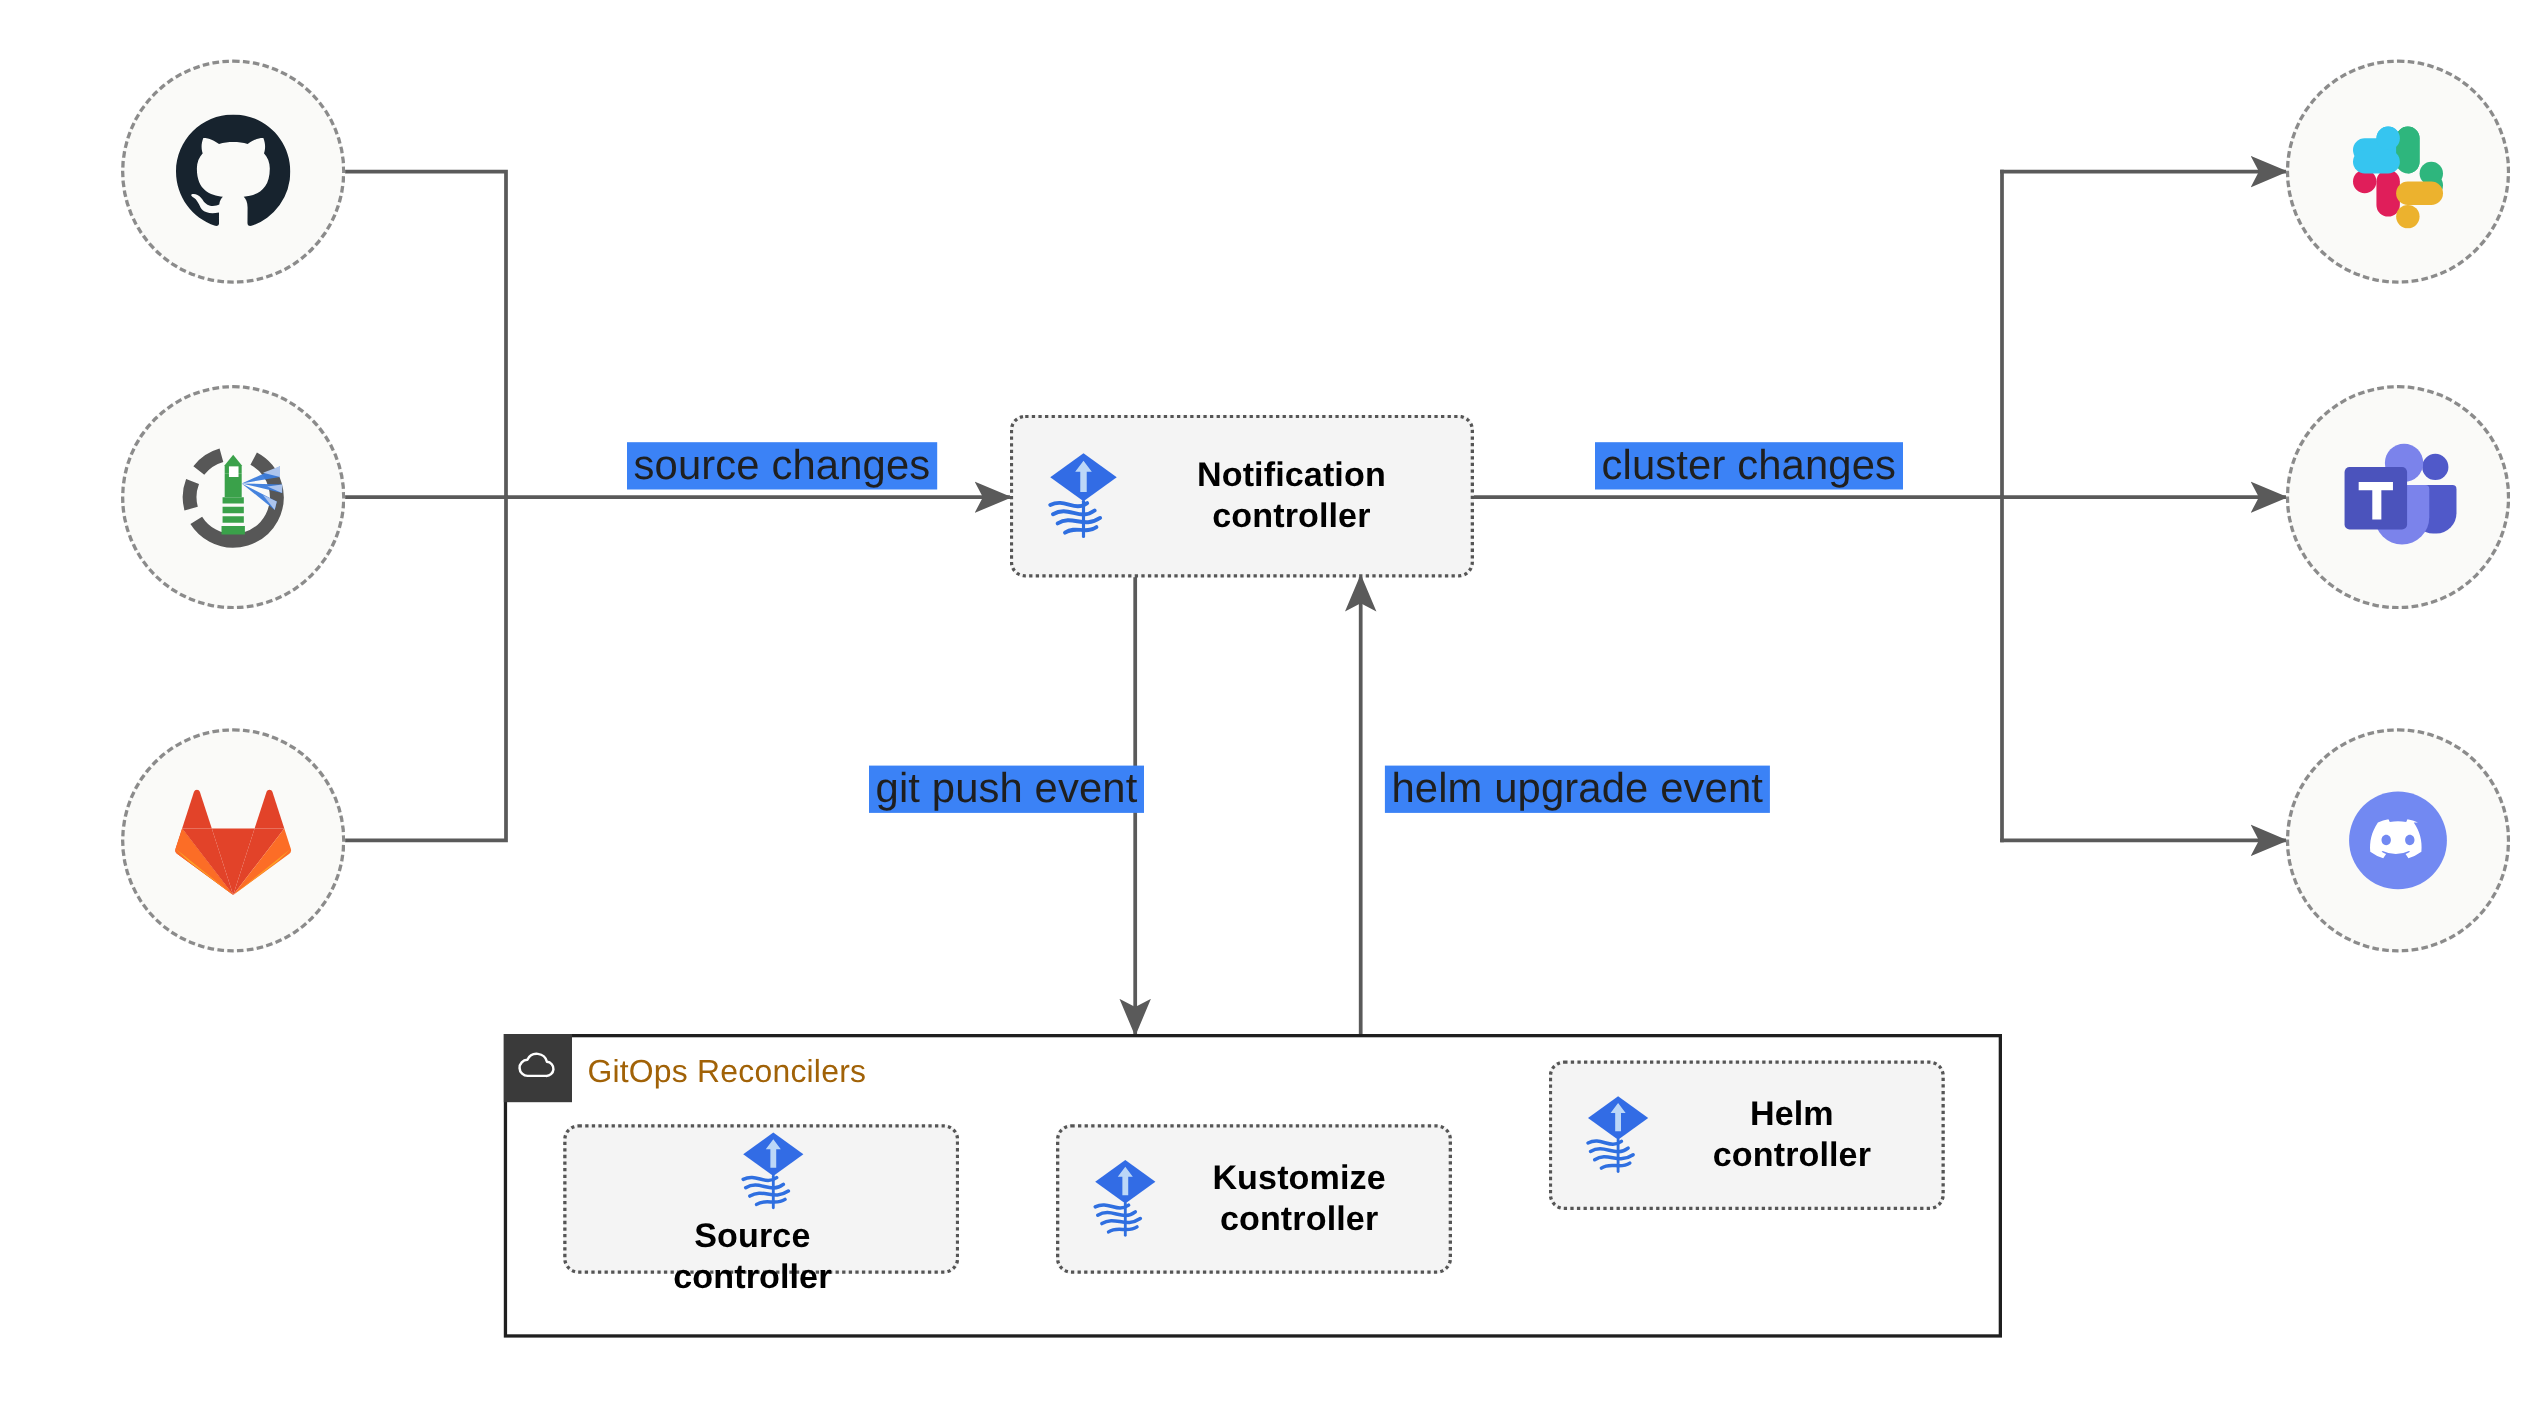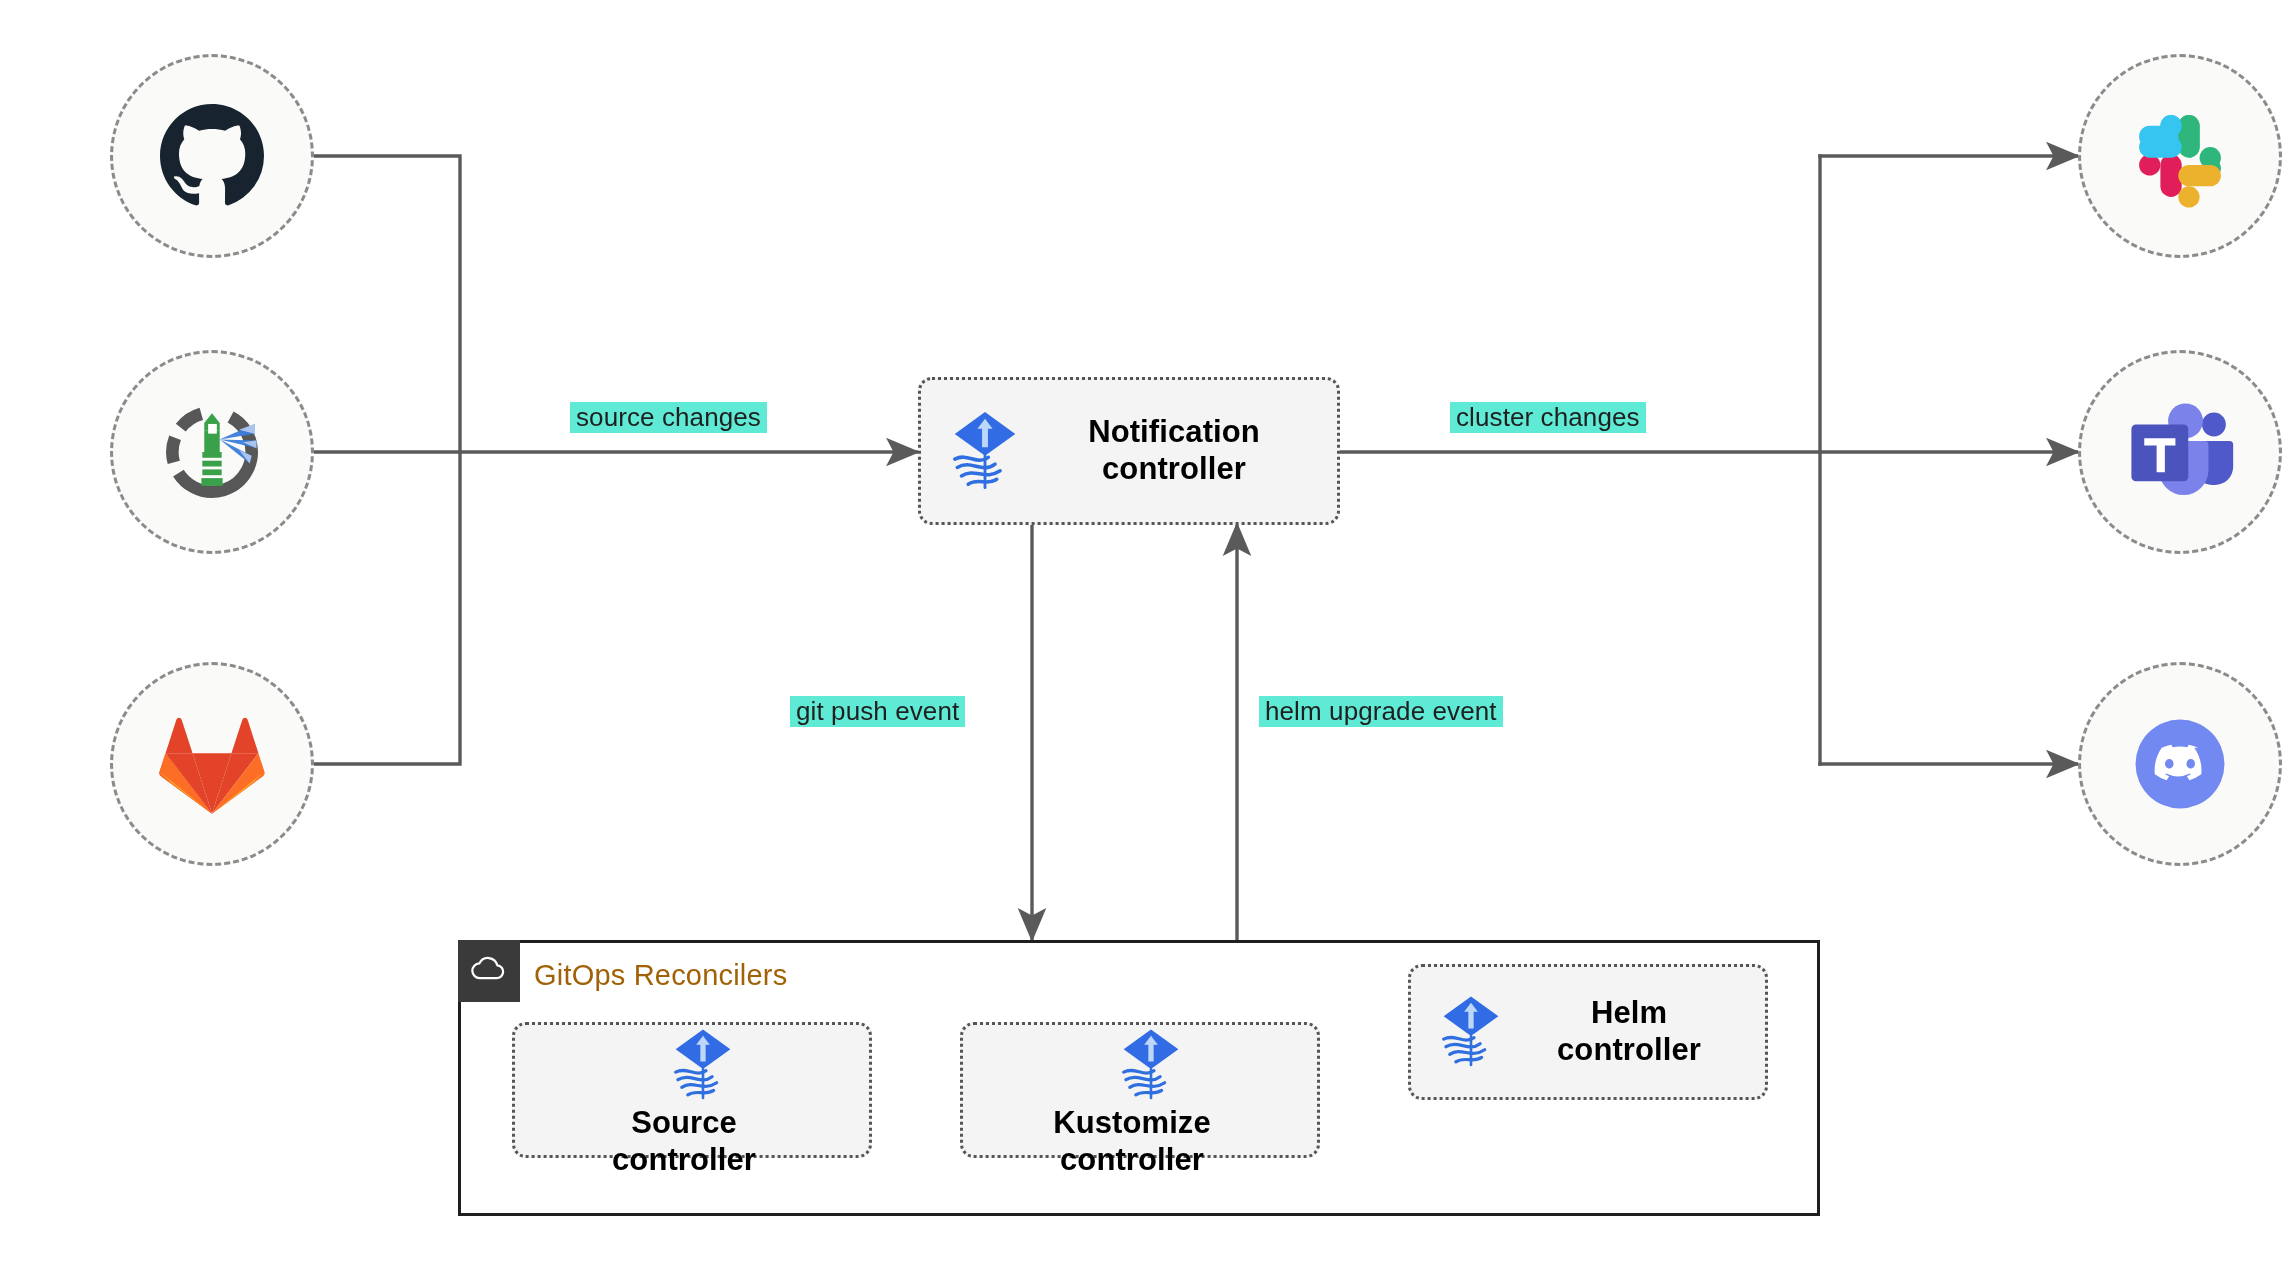--- a/index.html
+++ b/index.html
@@ -41,22 +41,22 @@
   #group-tab{
     position:absolute;background:#3a3a3a;
     display:flex;align-items:center;justify-content:center;
   }
   #group-title{
     position:absolute;color:#a16207;font-size:29px;white-space:nowrap;letter-spacing:.2px;
   }
 
   
   .edge-label{
-    position:absolute;color:#1f1f1f;font-size:26px;white-space:nowrap;
-    letter-spacing:.1px;background:#5eead4;padding:0 6px;
+    position:absolute;color:#1f1f1f;font-size:38px;white-space:nowrap;
+    letter-spacing:.1px;background:#3b82f6;padding:0 6px;
   }
 </style>
 </head>
 <body>
 
 <div id="canvas">
 
   <svg id="wires" viewBox="0 0 2292 1284">
     <defs>
       <marker id="ah" markerWidth="12" markerHeight="12" refX="9.4" refY="5" orient="auto" markerUnits="strokeWidth">
@@ -240,21 +240,21 @@
           <path d="M50 58 L50 96" stroke-width="3.4"></path>
         </g>
       </svg>
     </span>
     <span class="ctrl-label">
       <span>Source</span>
       <span>controller</span>
     </span>
   </div>
 
-  <div class="ctrl" style="left:960px;top:1022px;width:360px;height:136px;flex-direction:column;">
+  <div class="ctrl" style="left:960px;top:1022px;width:360px;height:136px;">
     <span class="fluxmark">
       <svg width="76" height="76" viewBox="0 0 100 100" aria-hidden="true">
         <path d="M50 6 L86 32 L50 58 L14 32 Z" fill="#326ce5"></path>
         <path d="M50 14 L59 26 L53.5 26 L53.5 48 L46.5 48 L46.5 26 L41 26 Z" fill="#bcd7f7"></path>
         <g stroke="#2f6fe0" stroke-width="4.2" fill="none" stroke-linecap="round">
           <path d="M14 62 C30 54, 40 70, 54 60"></path>
           <path d="M17 72 C34 62, 46 80, 62 68"></path>
           <path d="M22 82 C38 72, 50 88, 68 76"></path>
           <path d="M30 92 C42 84, 52 94, 64 86"></path>
           <path d="M50 58 L50 96" stroke-width="3.4"></path>

